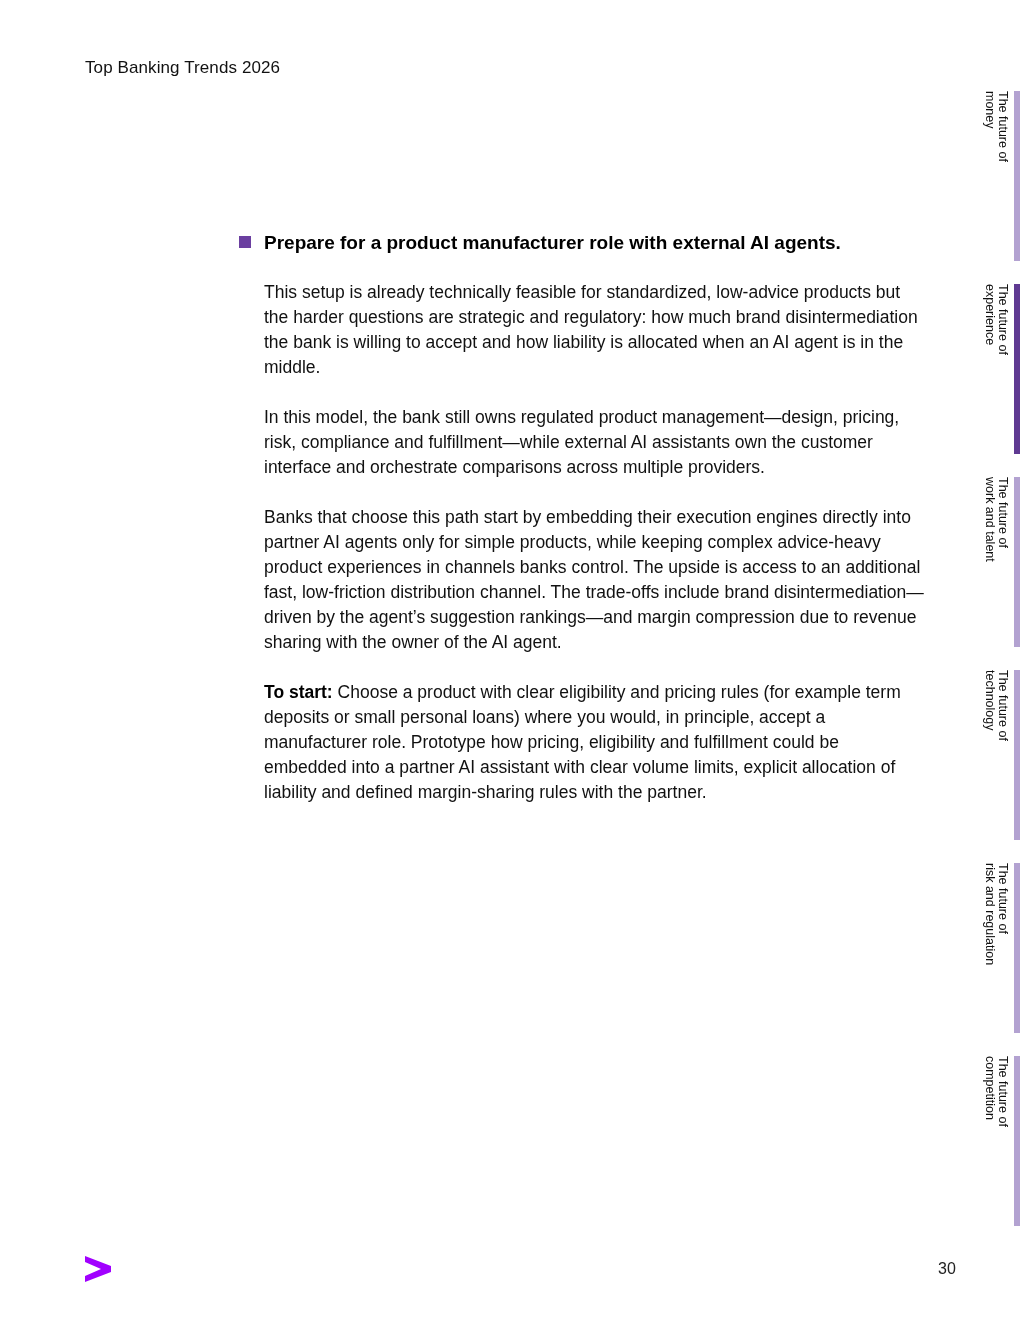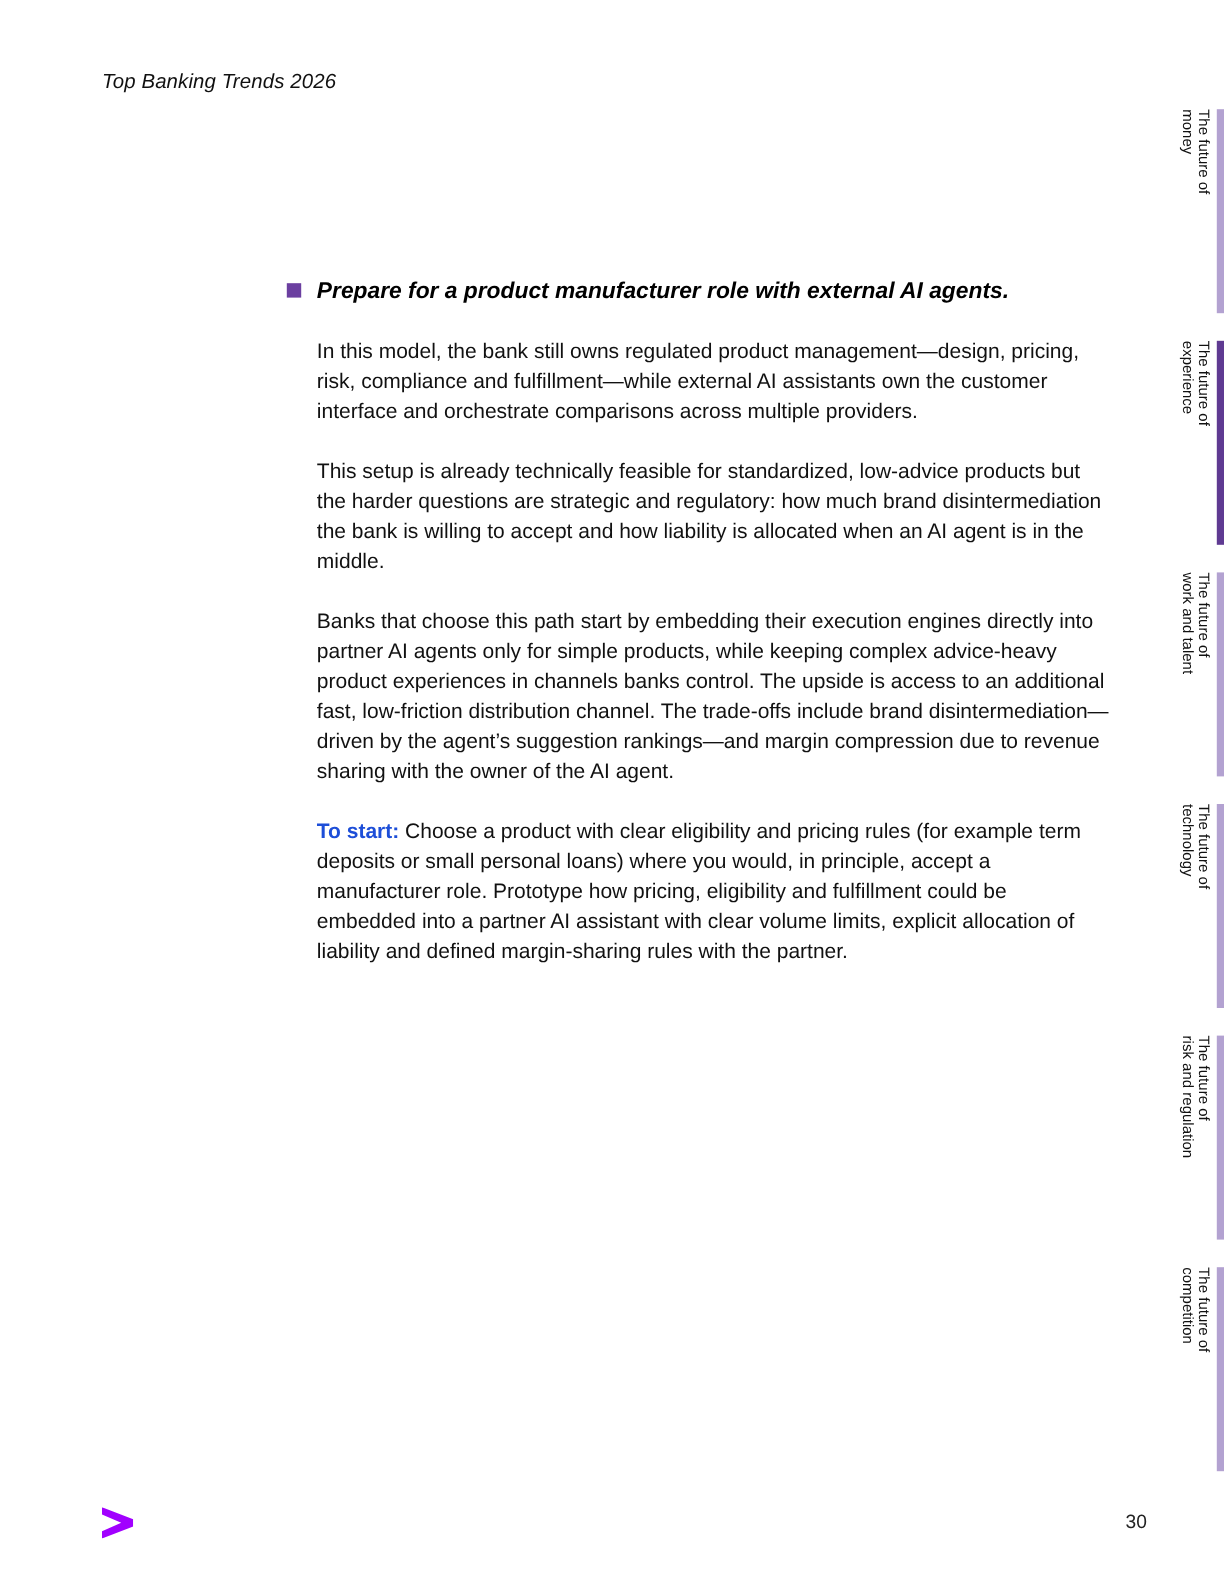--- a/index.html
+++ b/index.html
@@ -15,33 +15,31 @@
       font-family: "Liberation Sans", sans-serif;
       color: #111111;
     }
     .running-header {
       position: absolute;
       left: 85px;
       top: 58px;
       font-size: 17px;
       color: #111;
       letter-spacing: 0.1px;
-      font-style: italic;
     }
     .content {
       position: absolute;
       left: 239px;
       top: 230px;
       width: 690px;
     }
     .bullet-row {
       display: flex;
       align-items: flex-start;
       margin-bottom: 25px;
-      font-style: italic;
     }
     .bullet-square {
       width: 12px;
       height: 12px;
       background: #6b3fa0;
       margin-top: 6px;
       margin-right: 13px;
       flex: 0 0 12px;
     }
     .bullet-title {
@@ -55,21 +53,21 @@
       width: 660px;
     }
     .para {
       font-size: 17.5px;
       line-height: 25px;
       margin: 0 0 25px 0;
       color: #111;
     }
     .to-start-label {
       font-weight: bold;
-      color: #1d4ed8;
+      color: #000000;
     }
     .sidebar {
       position: absolute;
       right: 0;
       top: 91px;
       width: 60px;
       height: 1140px;
     }
     .nav-item {
       position: absolute;
@@ -120,22 +118,22 @@
 <body>
 
 <div class="running-header">Top Banking Trends 2026</div>
 
 <div class="content">
   <div class="bullet-row">
     <div class="bullet-square"></div>
     <div class="bullet-title">Prepare for a product manufacturer role with external AI agents.</div>
   </div>
   <div class="body-text">
+    <p class="para">This setup is already technically feasible for standardized, low-advice products but the harder questions are strategic and regulatory: how much brand disintermediation the bank is willing to accept and how liability is allocated when an AI agent is in the middle.</p>
     <p class="para">In this model, the bank still owns regulated product management—design, pricing, risk, compliance and fulfillment—while external AI assistants own the customer interface and orchestrate comparisons across multiple providers.</p>
-    <p class="para">This setup is already technically feasible for standardized, low-advice products but the harder questions are strategic and regulatory: how much brand disintermediation the bank is willing to accept and how liability is allocated when an AI agent is in the middle.</p>
     <p class="para">Banks that choose this path start by embedding their execution engines directly into partner AI agents only for simple products, while keeping complex advice-heavy product experiences in channels banks control. The upside is access to an additional fast, low-friction distribution channel. The trade-offs include brand disintermediation—driven by the agent’s suggestion rankings—and margin compression due to revenue sharing with the owner of the AI agent.</p>
     <p class="para"><span class="to-start-label">To start:</span><span> Choose a product with clear eligibility and pricing rules (for example term deposits or small personal loans) where you would, in principle, accept a manufacturer role. Prototype how pricing, eligibility and fulfillment could be embedded into a partner AI assistant with clear volume limits, explicit allocation of liability and defined margin-sharing rules with the partner.</span></p>
   </div>
 </div>
 
 <nav class="sidebar">
   <div class="nav-item" style="top:0px;">
     <div class="nav-label">The future of
 money</div>
     <div class="nav-bar"></div>

